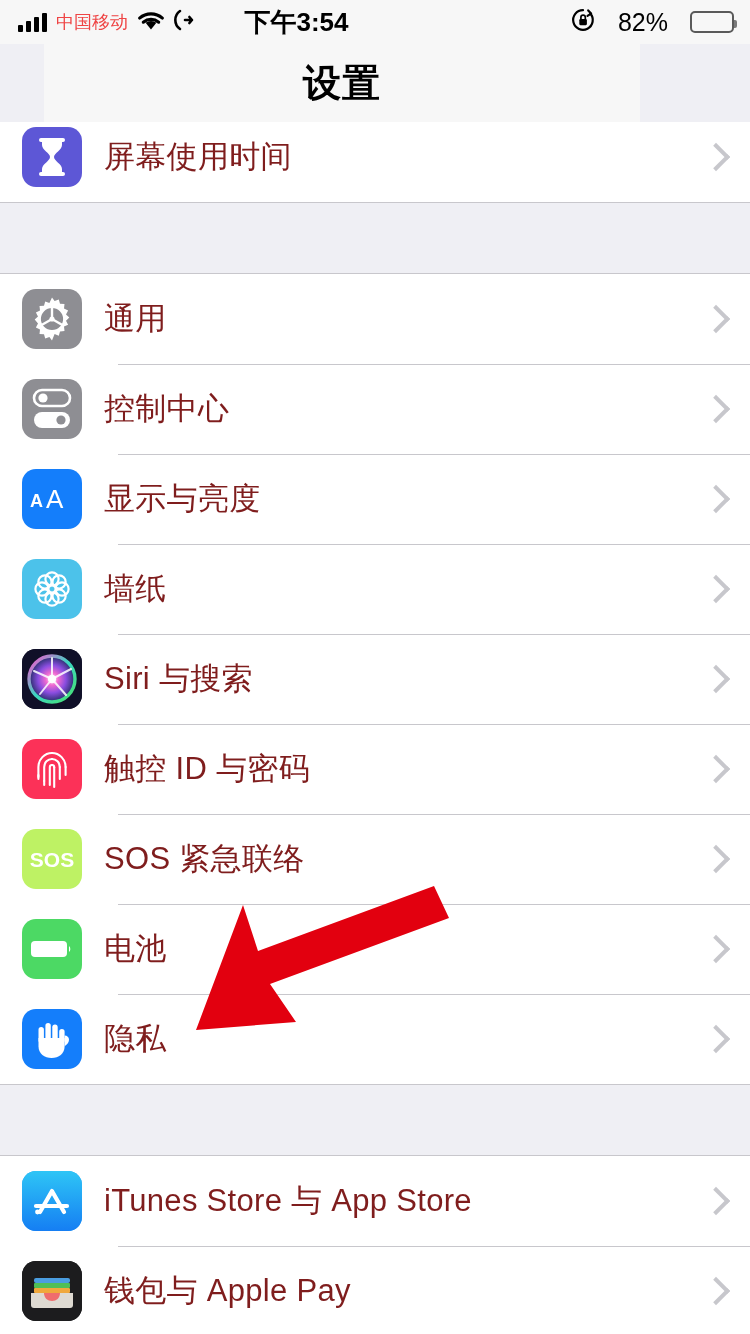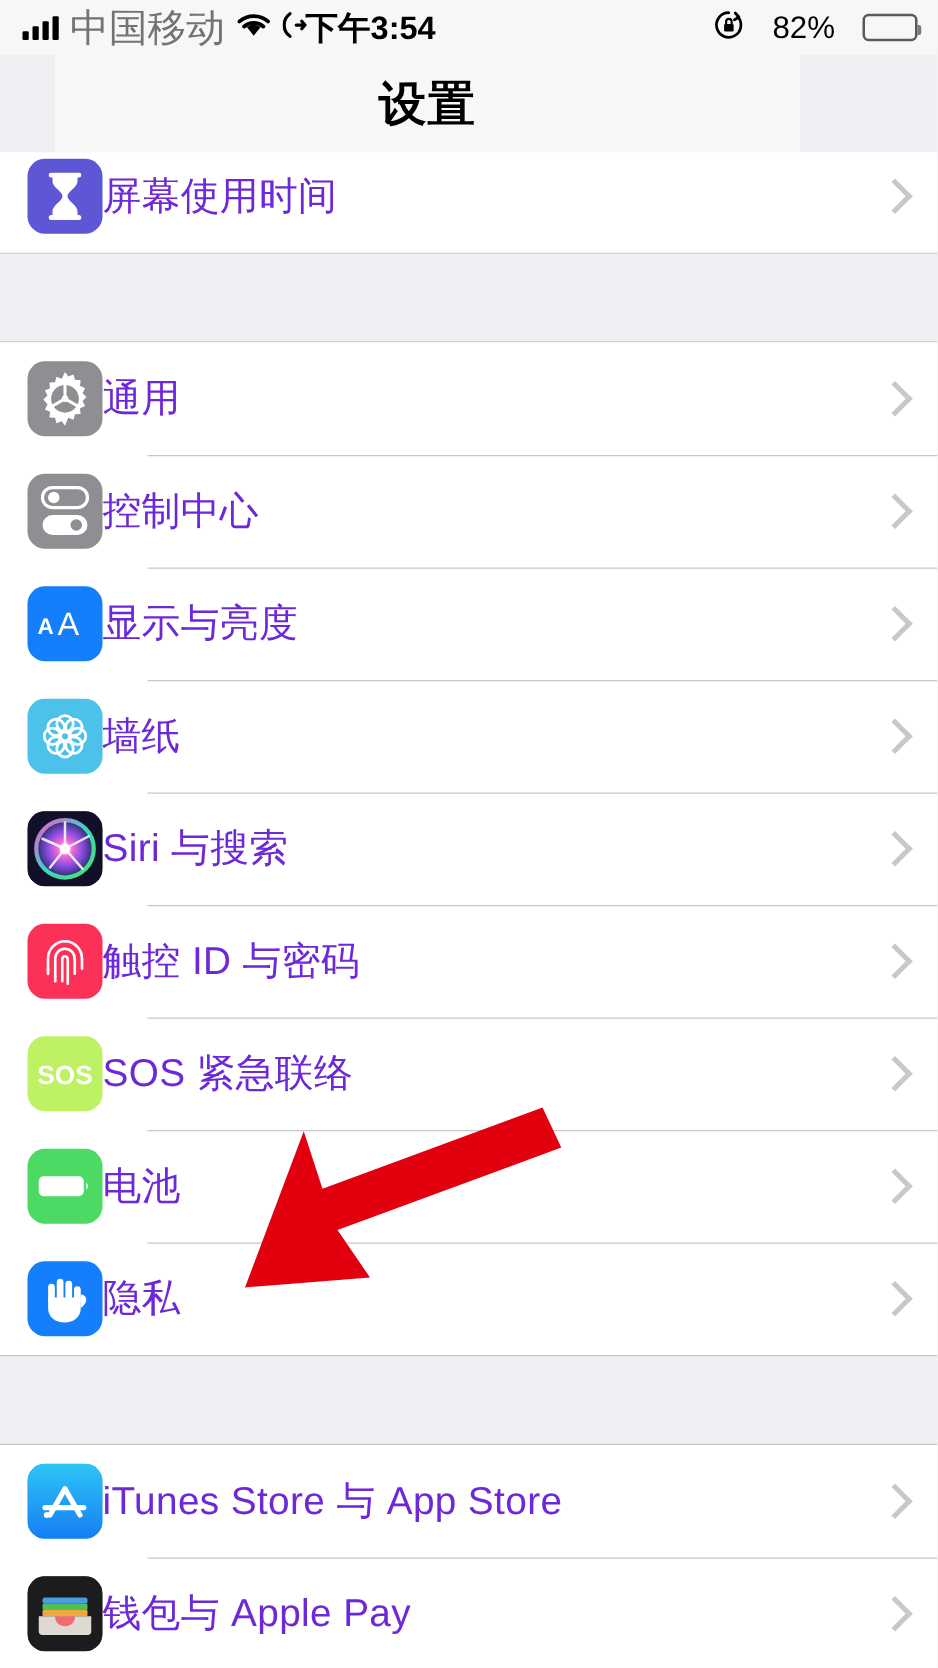--- a/index.html
+++ b/index.html
@@ -14,21 +14,21 @@
   
   .statusbar {
     position: absolute; top: 0; left: 0; width: 750px; height: 44px;
     background: #f7f7f7;
     display: flex; align-items: center;
   }
   .sb-left { position: absolute; left: 18px; top: 0; height: 44px; display: flex; align-items: center; gap: 9px; }
   .sb-center { position: absolute; left: 0; width: 593px; text-align: center; top: 0; height: 44px;
                display: flex; align-items: center; justify-content: center; }
   .sb-right { position: absolute; right: 16px; top: 0; height: 44px; display: flex; align-items: center; gap: 22px; }
-  .sb-text { font-size: 31px; color: #737373; font-weight: 500; letter-spacing: 0px; line-height: 1; }
+  .sb-text { font-size: 18px; color: #ef4444; font-weight: 500; letter-spacing: 0px; line-height: 1; }
   .sb-time { font-size: 26px; color: #000; font-weight: 600; letter-spacing: 0px; }
   .sb-pct { font-size: 25px; color: #000; font-weight: 500; }
 
   .signal { display: flex; align-items: flex-end; gap: 3px; height: 20px; }
   .signal i { display: block; width: 5px; background: #000; border-radius: 1px; }
   .signal i:nth-child(1) { height: 7px; }
   .signal i:nth-child(2) { height: 11px; }
   .signal i:nth-child(3) { height: 15px; }
   .signal i:nth-child(4) { height: 19px; }
 
@@ -56,21 +56,21 @@
 
   .row {
     position: relative; height: 90px; display: flex; align-items: center;
     background: #fff; padding-left: 22px;
   }
   .row + .row:before {
     content: ""; position: absolute; left: 118px; right: 0; top: 0;
     height: 1px; background: #c8c7cc;
   }
   .row-label {
-    font-size: 31px; color: #6d28d9; letter-spacing: 0.3px;
+    font-size: 31px; color: #7f1d1d; margin-left: 22px; letter-spacing: 0.3px;
     white-space: nowrap;
   }
   .chev-wrap { position: absolute; right: 24px; top: 50%; margin-top: -14px; width: 20px; height: 28px; }
   .chev-wrap:before {
     content:""; position:absolute; left:0; top:4px; width:16px; height:16px;
     border-right: 4px solid #c7c7cc; border-top: 4px solid #c7c7cc;
     transform: rotate(45deg);
   }
 
   

